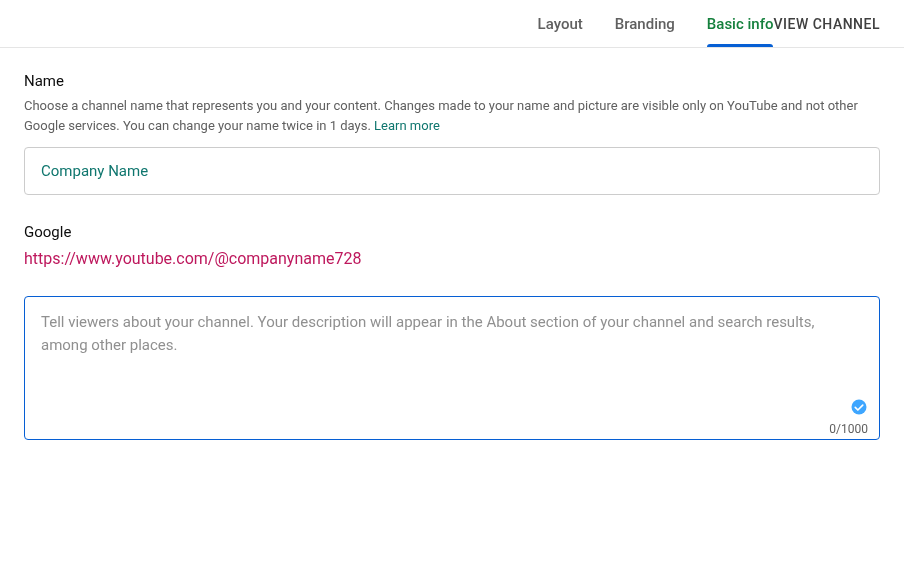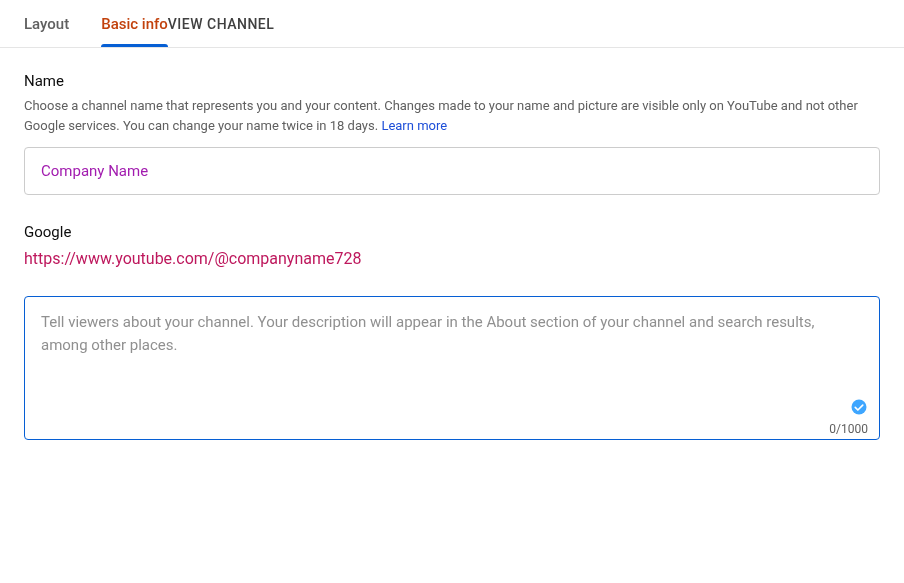--- a/index.html
+++ b/index.html
@@ -11,42 +11,42 @@
       font-family: Roboto, Arial, sans-serif;
       background: #fff;
       color: #0d0d0d;
       width: 904px;
       height: 583px;
       overflow: hidden;
     }
     .header-row {
       display: flex;
       align-items: center;
-      justify-content: flex-start;
+      justify-content: flex-end;
       padding: 0 24px;
       border-bottom: 1px solid #e5e5e5;
       height: 48px;
     }
     .tabs {
       display: flex;
       gap: 32px;
       height: 100%;
     }
     .tab {
       display: flex;
       align-items: center;
       font-size: 15px;
       font-weight: 500;
       color: #606060;
       cursor: pointer;
       height: 100%;
       position: relative;
     }
     .tab.active {
-      color: #c2410c;
+      color: #15803d;
     }
     .tab.active::after {
       content: "";
       position: absolute;
       bottom: 0;
       left: 0;
       right: 0;
       height: 3px;
       background: #065fd4;
       border-radius: 3px 3px 0 0;
@@ -70,21 +70,21 @@
       color: #0d0d0d;
       margin-bottom: 6px;
     }
     .section-desc {
       font-size: 13px;
       color: #606060;
       line-height: 1.5;
       margin-bottom: 12px;
     }
     .link {
-      color: #1d4ed8;
+      color: #0f766e;
       cursor: pointer;
     }
     .input-box {
       width: 100%;
       border: 1px solid #ccc;
       border-radius: 4px;
       padding: 14px 16px;
       font-size: 15px;
       color: #0d0d0d;
       outline: none;
@@ -92,21 +92,21 @@
       display: flex;
       align-items: center;
       justify-content: space-between;
     }
     .input-box input {
       border: none;
       outline: none;
       font-size: 15px;
       font-family: inherit;
       width: 100%;
-      color: #a21caf;
+      color: #0f766e;
     }
     .check-icon {
       width: 18px;
       height: 18px;
       flex-shrink: 0;
       margin-left: 8px;
     }
     .url-text {
       font-size: 16px;
       color: #be185d;
@@ -147,31 +147,32 @@
       width: 18px;
       height: 18px;
     }
   </style>
 </head>
 <body>
 
 <div class="header-row">
   <div class="tabs">
     <div class="tab">Layout</div>
+    <div class="tab">Branding</div>
     <div class="tab active">Basic info</div>
   </div>
   <div class="view-channel">VIEW CHANNEL</div>
 </div>
 
 <div class="content">
 
   <div class="section">
     <div class="section-title">Name</div>
     <div class="section-desc">
-      <span>Choose a channel name that represents you and your content. Changes made to your name and picture are visible only on YouTube and not other Google services. You can change your name twice in 18 days. </span><span class="link">Learn more</span>
+      <span>Choose a channel name that represents you and your content. Changes made to your name and picture are visible only on YouTube and not other Google services. You can change your name twice in 1 days. </span><span class="link">Learn more</span>
     </div>
     <div class="input-box">
       <input type="text" value="Company Name" style="">
     </div>
   </div>
 
   <div class="section">
     <div class="section-title">Google</div>
     <div class="url-text">https://www.youtube.com/@companyname728</div>
   </div>

